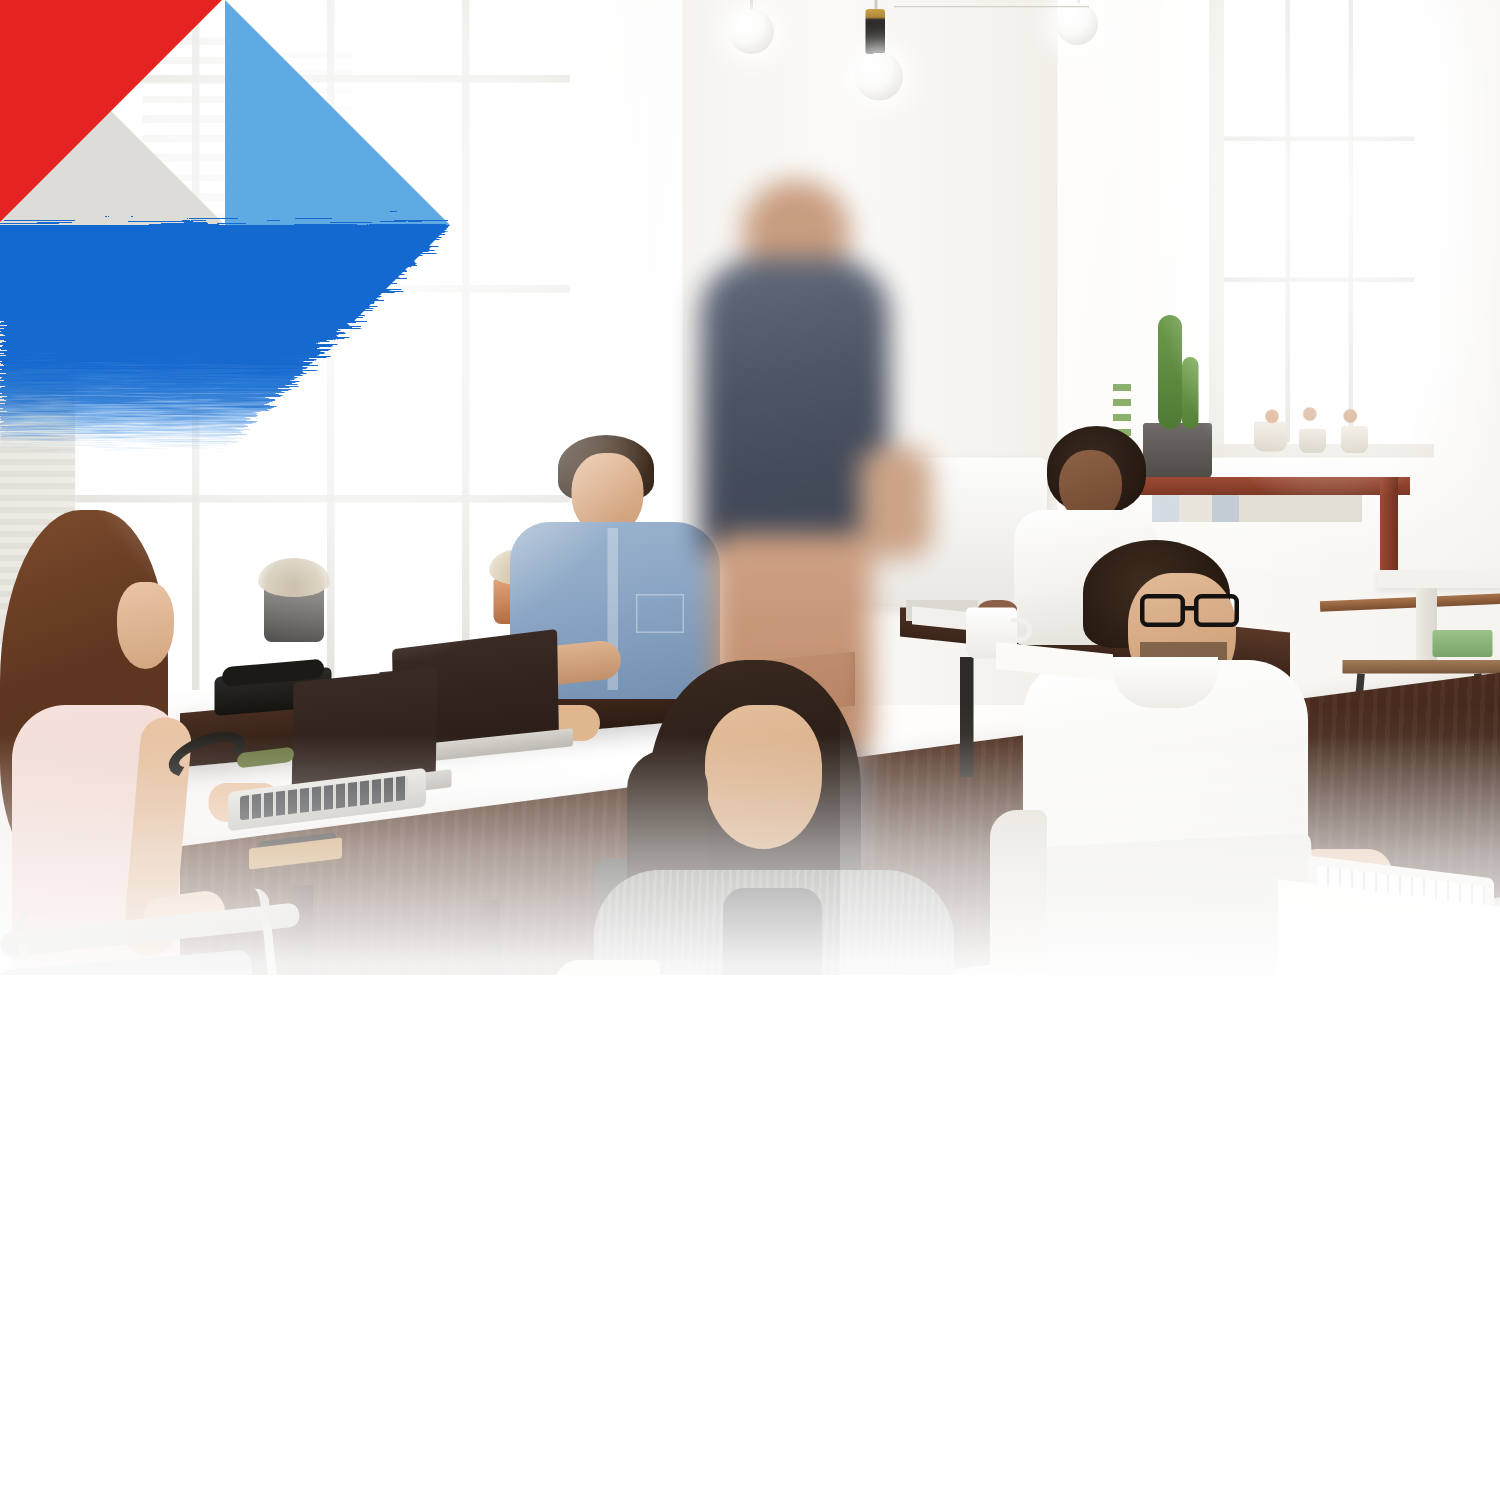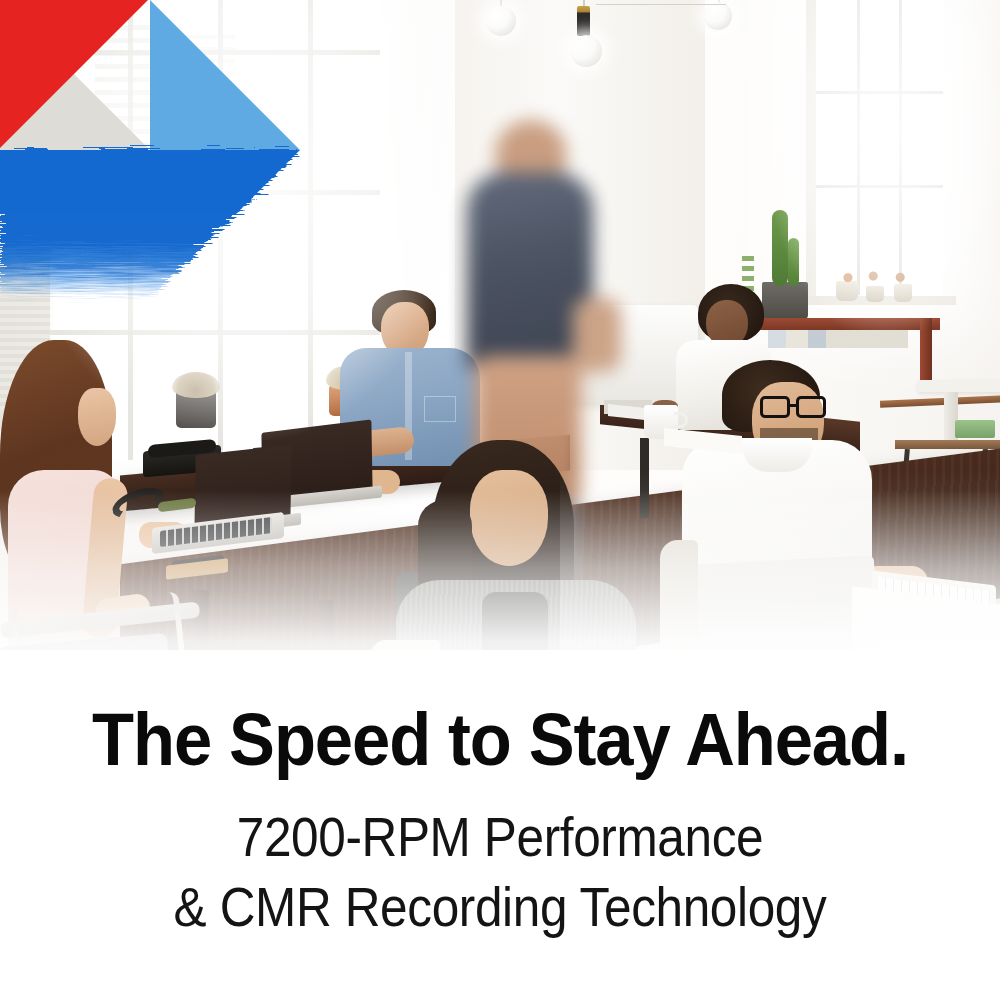--- a/index.html
+++ b/index.html
@@ -390,19 +390,14 @@
 
     <polygon points="150,0 300,150 150,150" fill="#5FAAE3"></polygon>
 
     <g filter="url(#wisp)">
       <polygon points="0,150 300,150 152,298 0,298" fill="url(#blueFade)"></polygon>
     </g>
 
     <polygon points="0,150 300,150 236,214 0,214" fill="#1369CF"></polygon>
   </svg>
 
-  <div class="textblock">
-    <div class="headline">The Speed to Stay Ahead.</div>
-    <div class="sub sub-1">7200-RPM Performance</div>
-    <div class="sub">&amp; CMR Recording Technology</div>
-  </div>
 
 </div>
 
 </body></html>

